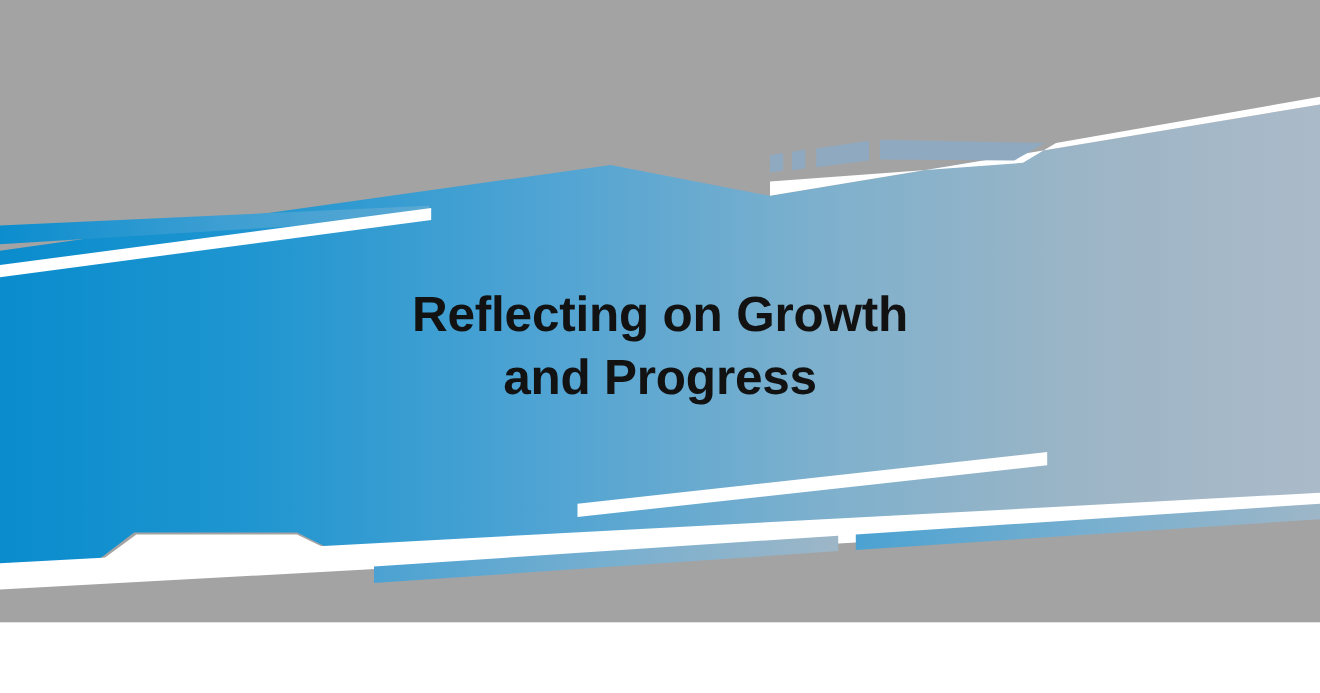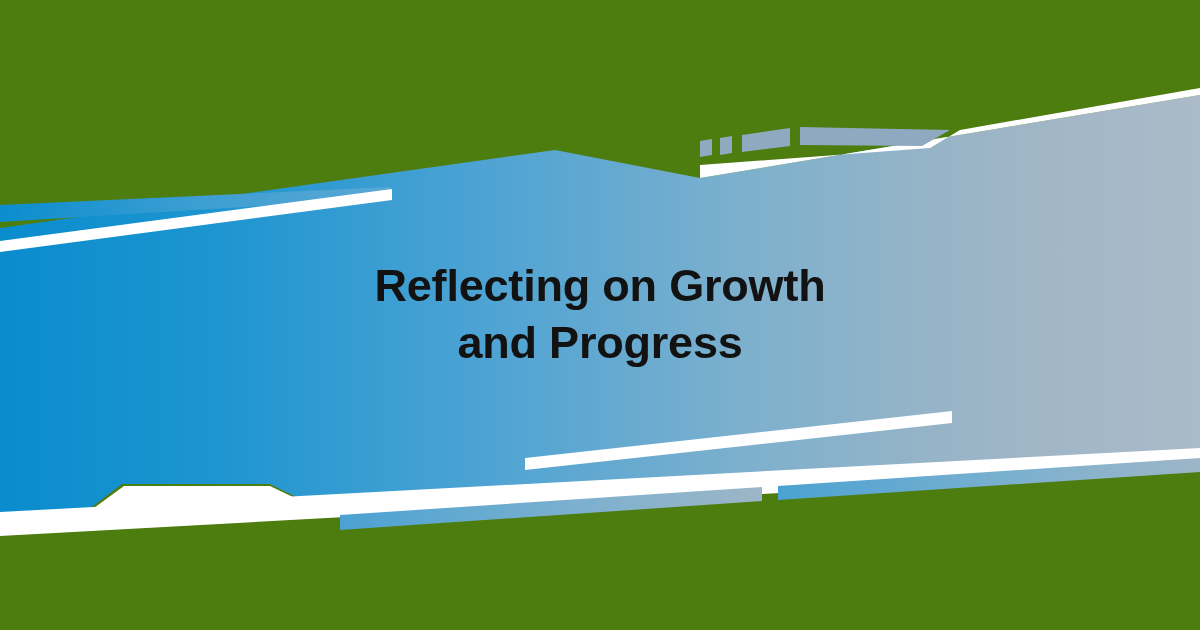--- a/index.html
+++ b/index.html
@@ -7,22 +7,22 @@
     margin: 0;
     padding: 0;
     background: #ffffff;
   }
   body {
     font-family: "Liberation Sans", sans-serif;
   }
   #banner-canvas {
     position: relative;
     width: 1200px;
-    height: 630px;
-    background: #4d7c0f;
+    height: 566px;
+    background: #a3a3a3;
     overflow: hidden;
   }
   #banner-svg {
     position: absolute;
     top: 0;
     left: 0;
     width: 1200px;
     height: 630px;
     display: block;
   }

